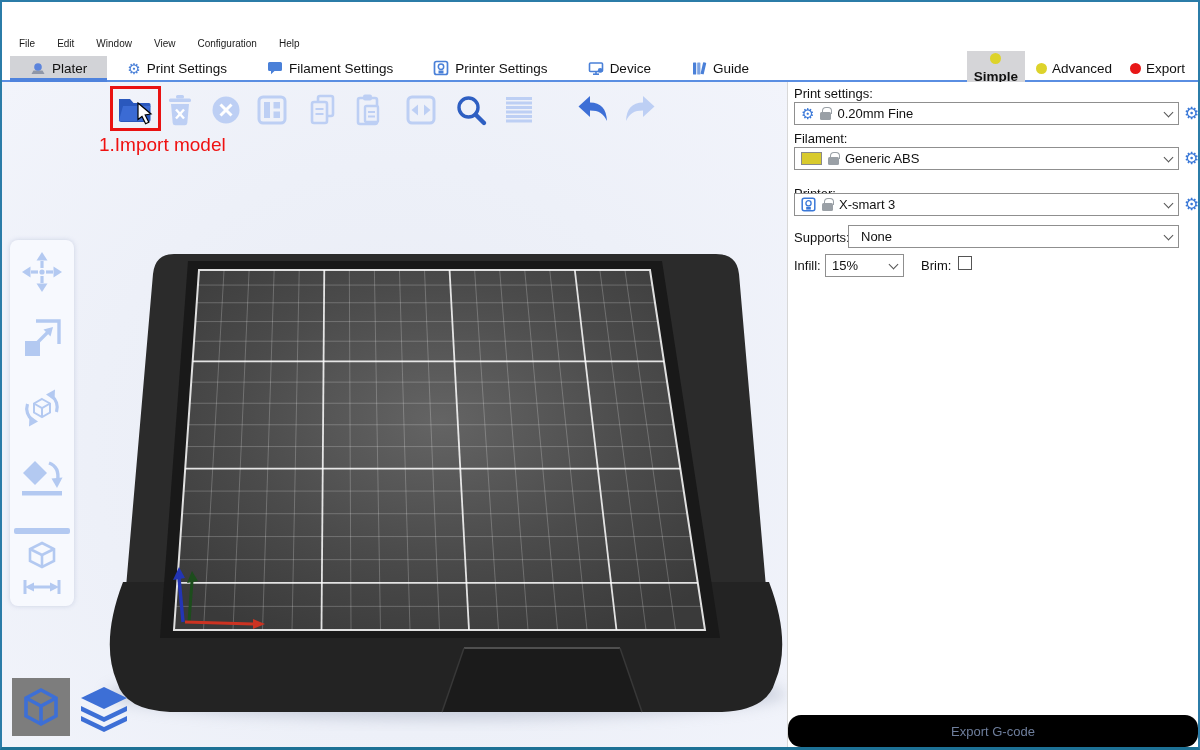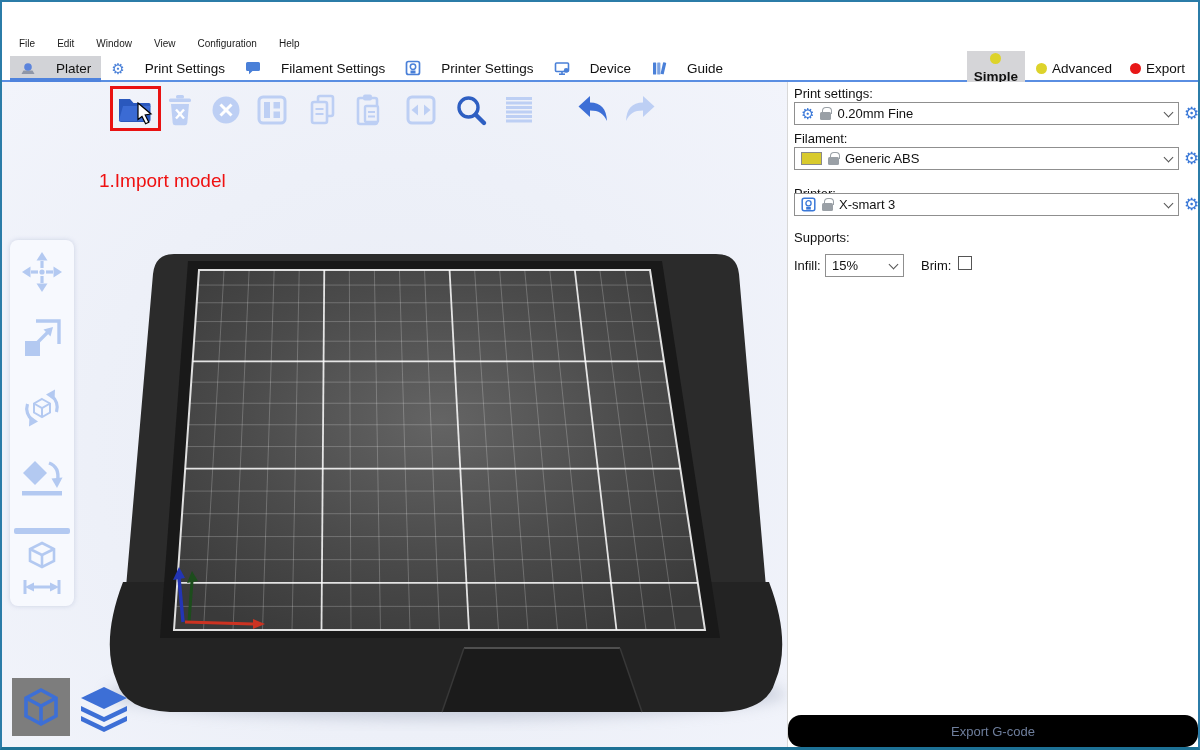--- a/index.html
+++ b/index.html
@@ -17,21 +17,21 @@
   .glyph-min{width:12px;height:0;border-top:1.6px solid #777;}
   .glyph-max{width:11px;height:11px;border:1.4px solid #888;}
   .glyph-close{font-size:14px;color:#666;}
 
   
   .menubar{position:absolute;top:28px;left:0;right:0;height:26px;display:flex;align-items:center;padding-left:6px;background:#fff;}
   .menu-item{padding:0 11px;font-size:10px;color:#1a1a1a;}
 
   
   .tabbar{position:absolute;top:54px;left:0;right:0;height:26px;background:#fff;border-bottom:2px solid #5a8ee2;display:flex;align-items:stretch;padding-left:8px;}
-  .tab{display:flex;align-items:center;gap:20px;padding:0 10px;font-size:13.5px;color:#111;position:relative;}
+  .tab{display:flex;align-items:center;gap:6px;padding:0 20px;font-size:13.5px;color:#111;position:relative;}
   .tab.active{background:#d2d3d7;}
   .tab.active::after{content:"";position:absolute;left:0;right:0;bottom:-2px;height:4px;background:#4f83dd;}
   .tab svg{display:block;}
   .gear-glyph{color:#4a80d8;font-size:15px;line-height:1;}
   .modes{margin-left:auto;display:flex;align-items:center;gap:4px;padding-right:6px;}
   .mode{display:flex;align-items:center;gap:5px;padding:2px 7px;font-size:13.5px;color:#111;}
   .mode.active{background:#d5d5d8;font-weight:bold;flex-direction:column;}
   .mode-dot{width:11px;height:11px;border-radius:50%;}
 
   
@@ -292,21 +292,21 @@
         <path d="M17 6 L17 12.5 C28 12.5 33.5 19 34 31 C30.5 23.5 26 20.5 17 20.5 L17 27 L5.5 16.5 Z" fill="#3d6fd6"></path>
       </svg>
     </div>
     <div class="tb" style="left:618px">
       <svg viewBox="0 0 40 40">
         <path d="M23 6 L23 12.5 C12 12.5 6.5 19 6 31 C9.5 23.5 14 20.5 23 20.5 L23 27 L34.5 16.5 Z" fill="#bdcff4"></path>
       </svg>
     </div>
 
     <div class="import-highlight"></div>
-    <div class="annotation" style="color: rgb(239, 17, 17); margin-top: 36px;">1.Import model</div>
+    <div class="annotation" style="color: rgb(239, 17, 17);">1.Import model</div>
     <svg class="cursor" width="20" height="24" viewBox="0 0 20 24">
       <path d="M1 1 L14 12 L8.2 13 L11.8 20.2 L8.6 21.8 L5 14.5 L1 17.5 Z" fill="#fff" stroke="#000" stroke-width="1.2"></path>
     </svg>
 
     <div class="left-tools">
       <div class="lt" style="top:10px">
         <svg width="44" height="44" viewBox="0 0 44 44">
           <g stroke="#b3c9f1" stroke-width="3.2">
               <line x1="22" y1="11" x2="22" y2="18"></line>
               <line x1="22" y1="26" x2="22" y2="33"></line>
@@ -418,20 +418,24 @@
         <circle cx="7.5" cy="6.3" r="2.6" fill="none" stroke="#3a78d8" stroke-width="1.3"></circle>
         <rect x="5.2" y="9.8" width="4.6" height="2.8" fill="#3a78d8"></rect>
       </svg>
       <span class="lock"></span>
       <span class="val">X-smart 3</span>
       <span class="chev"></span>
     </div>
     <div class="gear-btn" style="top:114px">⚙</div>
 
     <div class="rp-label" style="top:148px">Supports:</div>
+    <div class="combo" style="left:60px;top:143px;width:331px;padding-left:12px">
+      <span class="val">None</span>
+      <span class="chev"></span>
+    </div>
 
     <div class="rp-label" style="top:176px">Infill:</div>
     <div class="combo" style="left:37px;top:172px;width:79px">
       <span class="val">15%</span>
       <span class="chev"></span>
     </div>
     <div class="rp-label" style="left:133px;top:176px">Brim:</div>
     <div class="checkbox" style="left:170px;top:174px"></div>
 
     <div class="export-btn">Export G-code</div>

